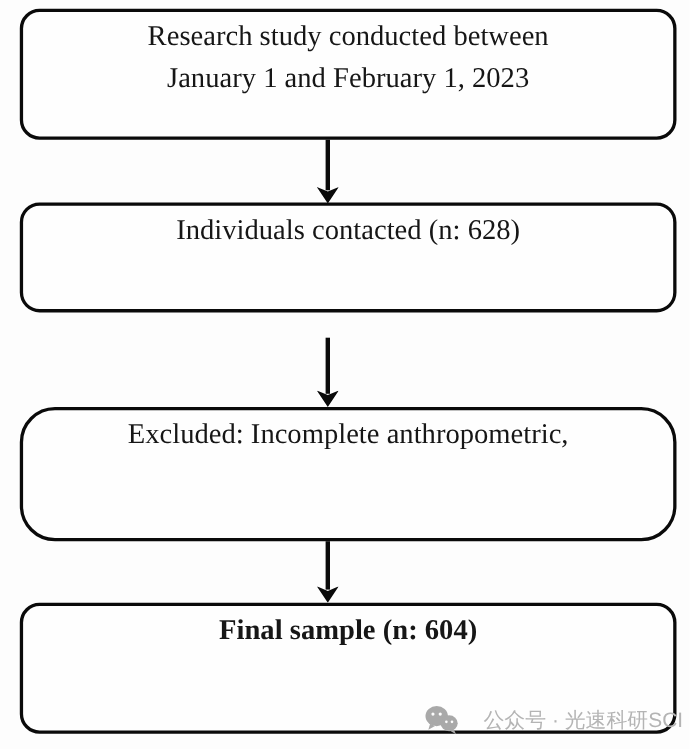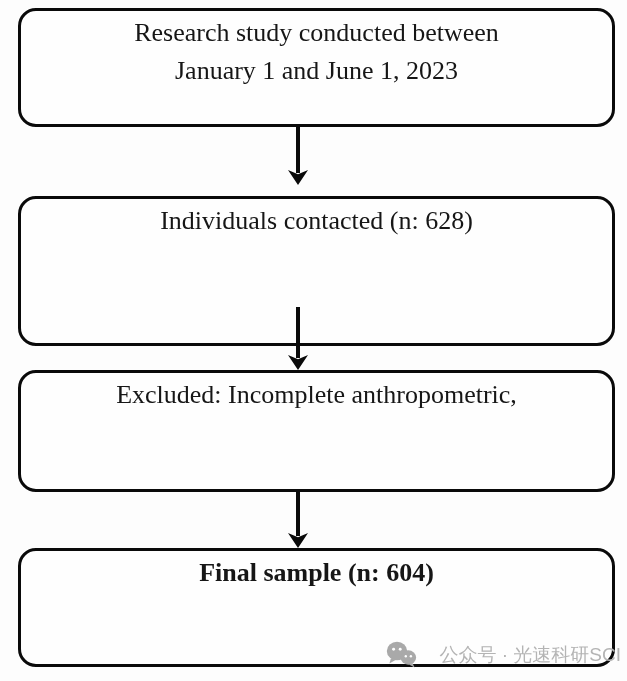--- a/index.html
+++ b/index.html
@@ -23,22 +23,22 @@
     border: 3px solid #0a0a0a;
     border-radius: 18px;
     background: #fefefe;
     text-align: center;
     color: #161616;
     font-size: 26px;
     line-height: 38px;
     padding-top: 3px;
   }
   .box-1 { top: 8px;   height: 119px; }
-  .box-2 { top: 196px; height: 150px; }
-  .box-3 { top: 370px; height: 122px; }
+  .box-2 { top: 184px; height: 100px; }
+  .box-3 { top: 370px; height: 122px; border-radius: 32px; }
   .box-4 { top: 548px; height: 119px; font-weight: bold; }
 
   .arrow {
     position: absolute;
     left: 288px;
     width: 20px;
   }
   .arrow-1 { top: 127px; height: 58px; }
   .arrow-2 { top: 307px; height: 63px; }
   .arrow-3 { top: 492px; height: 56px; }
@@ -74,21 +74,21 @@
   }
   .watermark svg { display: block; }
 </style>
 </head>
 <body>
 
 <div id="stage">
 
   <div class="flow-box box-1">
     <div>Research study conducted between</div>
-    <div>January 1 and June 1, 2023</div>
+    <div>January 1 and February 1, 2023</div>
   </div>
 
   <div class="arrow arrow-1">
     <div class="shaft"></div>
     <div class="head"></div>
   </div>
 
   <div class="flow-box box-2">
     <div>Individuals contacted (n: 628)</div>
   </div>

